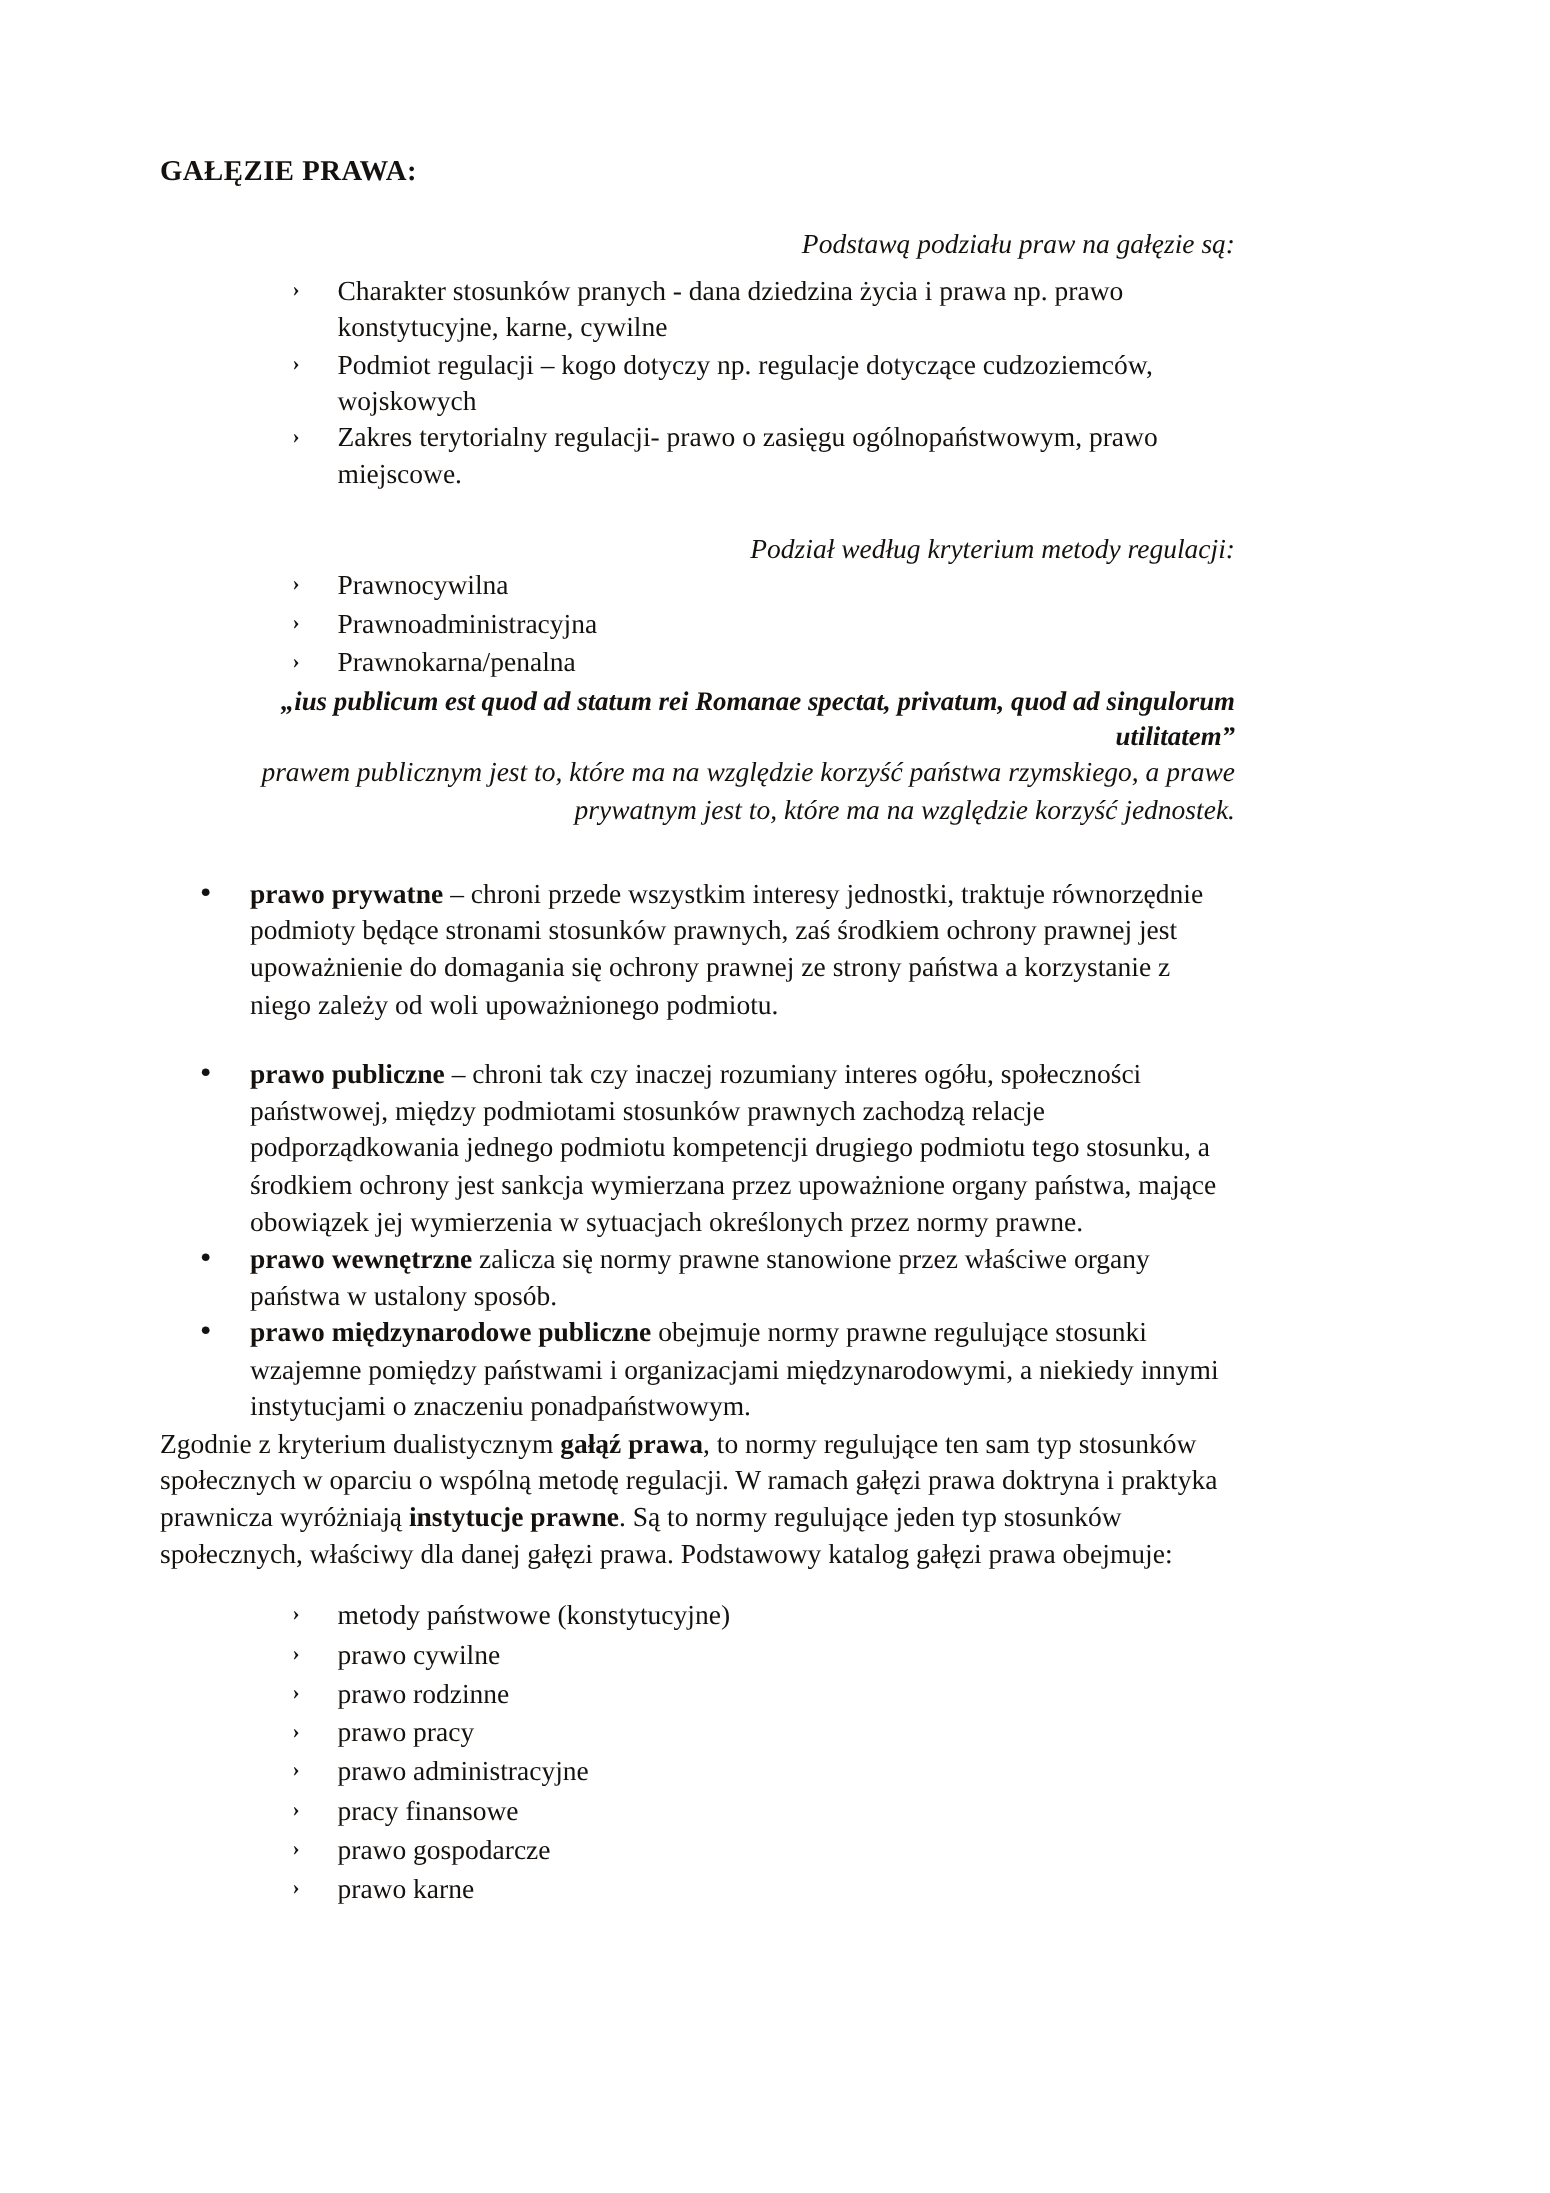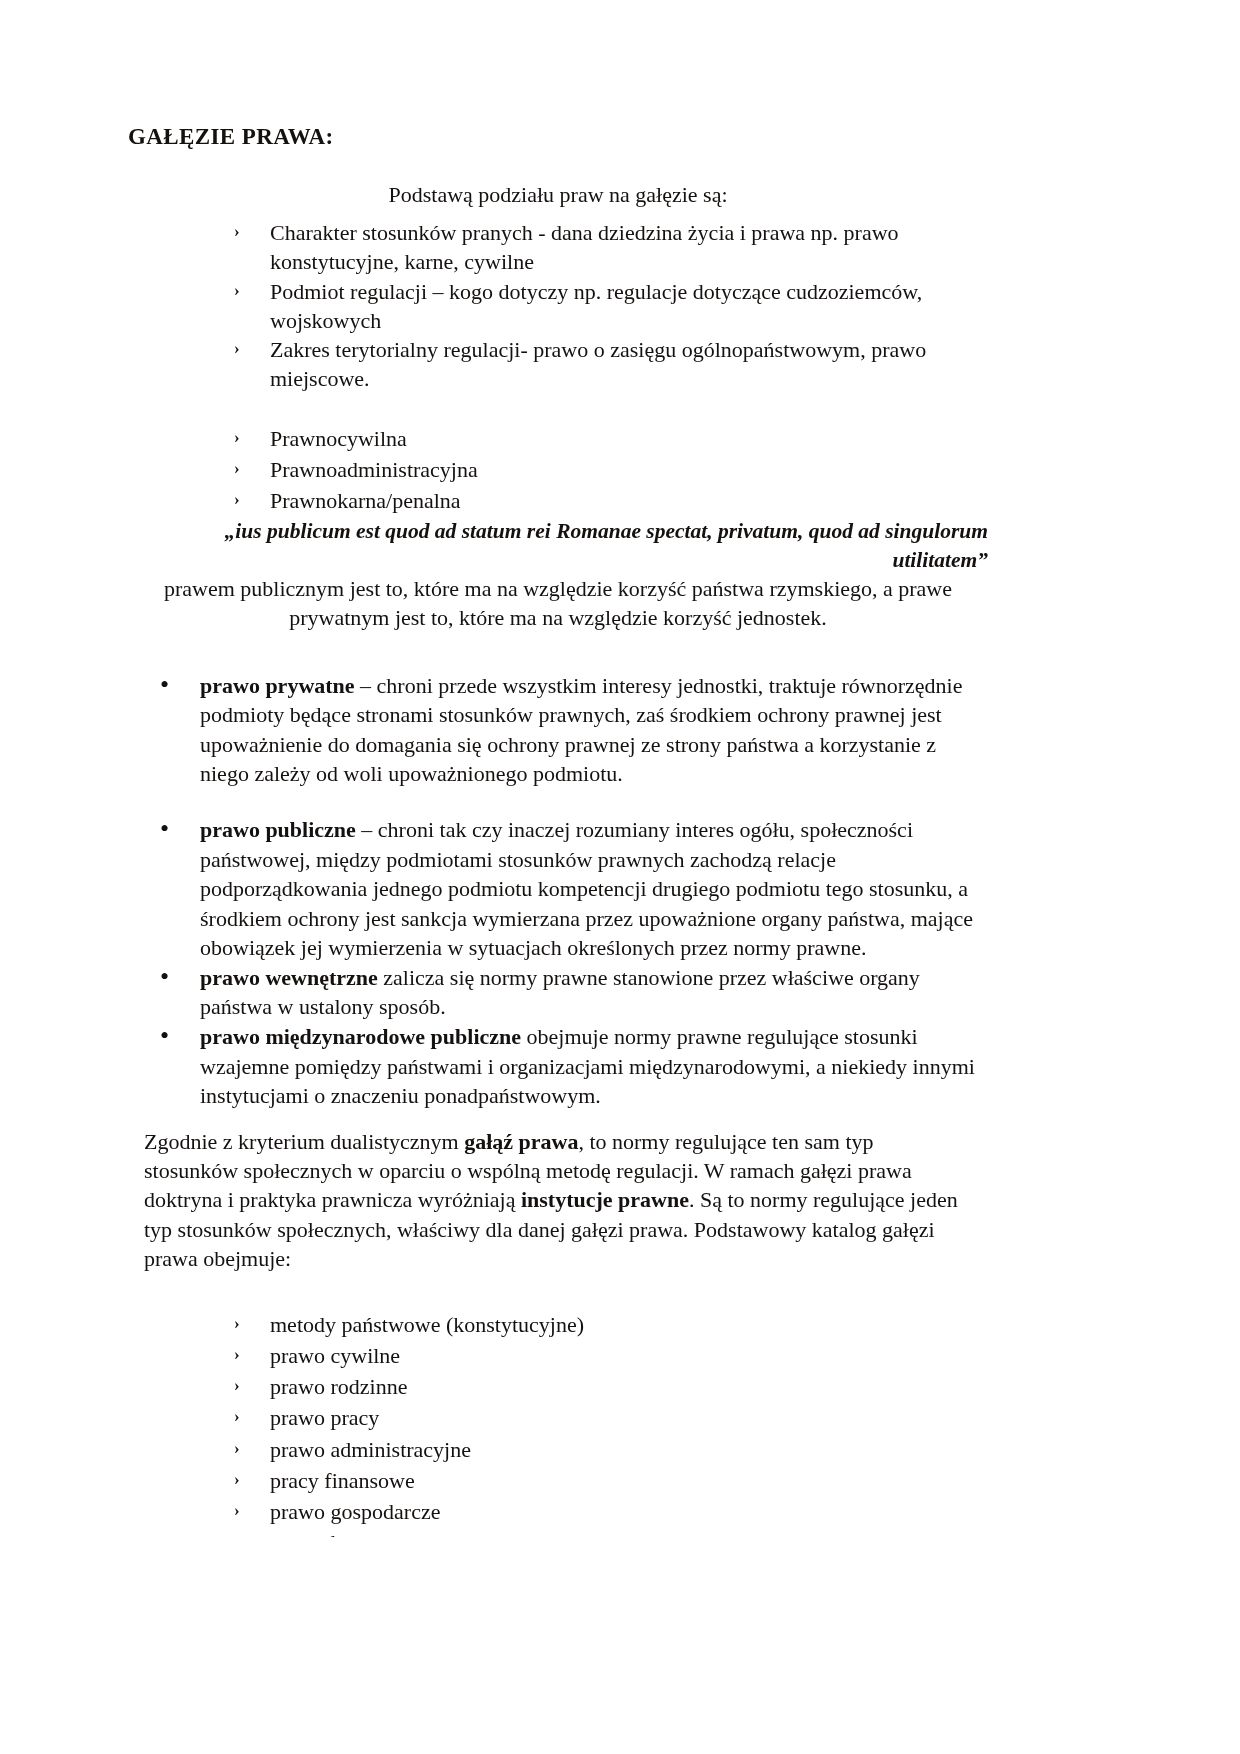--- a/index.html
+++ b/index.html
@@ -29,26 +29,27 @@
   .h-title {
     font-size: 23px;
     line-height: 1.30;
     letter-spacing: 0.4px;
     margin: 0 0 28px 0;
   }
   .para {
     font-size: 22px;
     line-height: 1.33;
     margin: 0;
-    text-align: center;
+    text-align: right;
+    font-style: italic;
   }
   .para-flow {
     font-size: 22px;
     line-height: 1.335;
-    margin: 16px;
+    margin: 0;
   }
   .gap-sm  { height: 9px; }
   .gap-md  { height: 20px; }
   .gap-lg  { height: 30px; }
   .gap-xl  { height: 38px; }
 
   
   ul.chev {
     list-style: none;
     margin: 0;
@@ -137,20 +138,21 @@
         <span>Podmiot regulacji – kogo dotyczy  np. regulacje dotyczące cudzoziemców, wojskowych</span>
       </li>
       <li>
         <span class="chev-mark">›</span>
         <span>Zakres terytorialny regulacji- prawo o zasięgu ogólnopaństwowym, prawo miejscowe.</span>
       </li>
     </ul>
 
     <div class="gap-lg"></div>
 
+    <p class="para">Podział według kryterium metody regulacji:</p>
 
     <ul class="chev indent-2 tight">
       <li>
         <span class="chev-mark">›</span>
         <span>Prawnocywilna</span>
       </li>
       <li>
         <span class="chev-mark">›</span>
         <span>Prawnoadministracyjna</span>
       </li>

